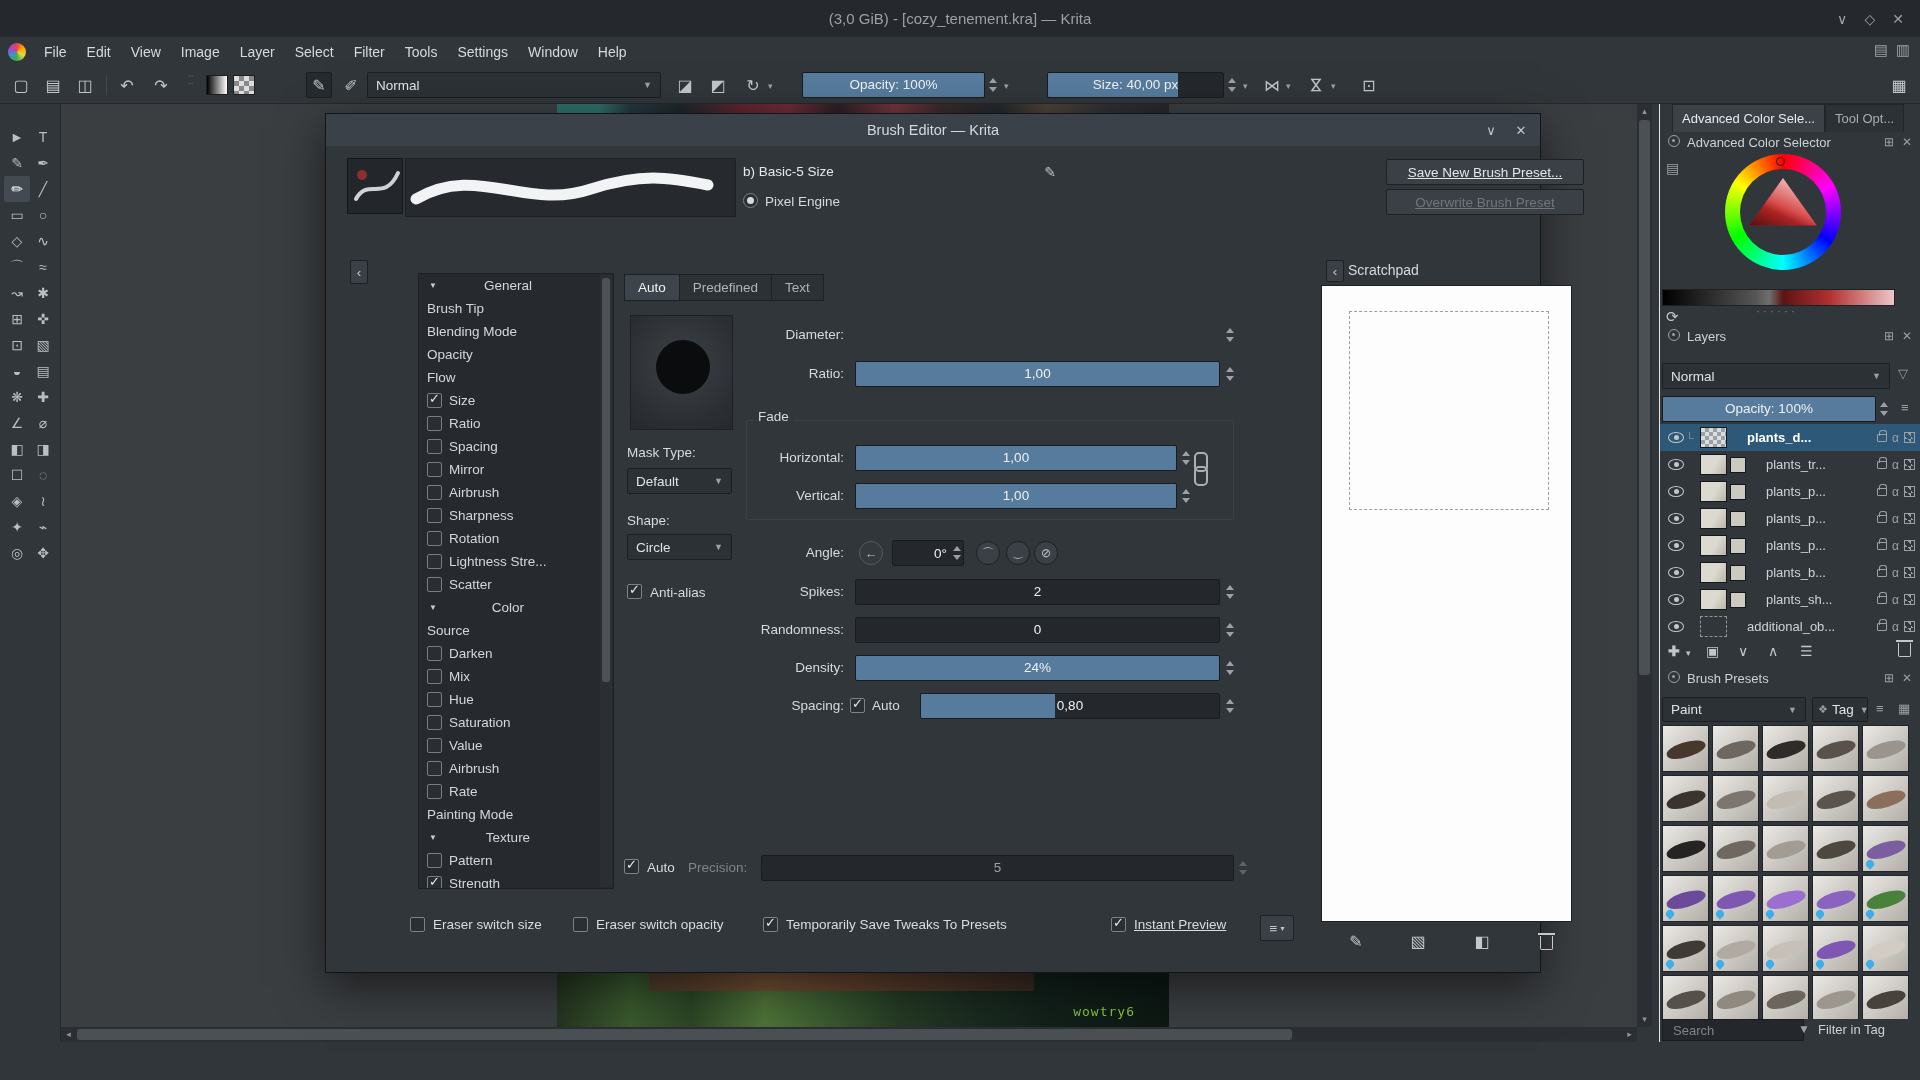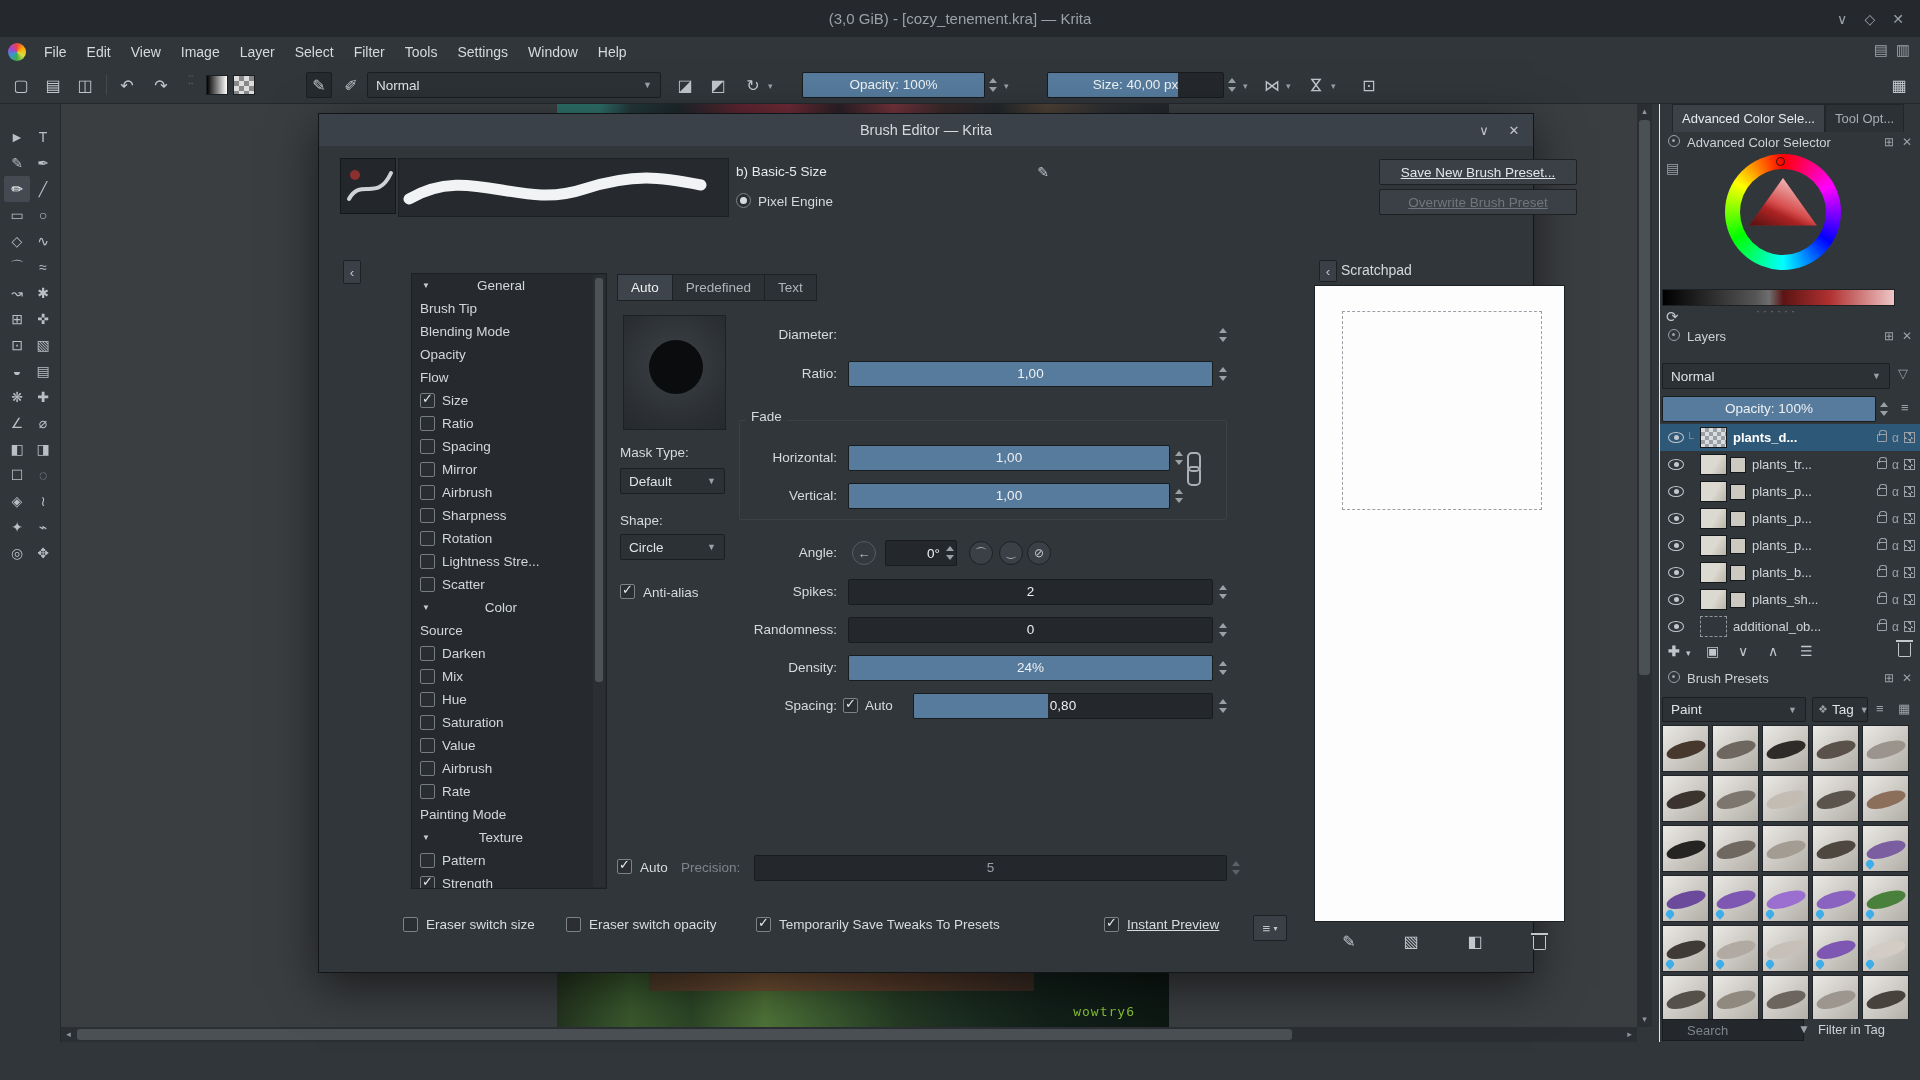--- a/index.html
+++ b/index.html
@@ -76,21 +76,21 @@
   .krad.on::after{content:"";position:absolute;left:3px;top:3px;right:3px;bottom:3px;border-radius:50%;background:#d7dbde}
   .trashico{display:inline-block;width:13px;height:14px;border:1px solid #c3c8cd;border-top:none;border-radius:0 0 2px 2px;position:relative;margin-top:4px}
   .trashico::before{content:"";position:absolute;left:-3px;top:-3px;width:17px;height:2px;background:#c3c8cd}
   .klock{display:inline-block;width:10px;height:8px;border:1px solid #9aa0a6;border-radius:1px;position:relative}
   .klock::before{content:"";position:absolute;left:1px;top:-5px;width:6px;height:5px;border:1px solid #9aa0a6;border-bottom:none;border-radius:3px 3px 0 0}
   .kinh{display:inline-block;width:11px;height:11px;border:1px solid #9aa0a6;background-image:linear-gradient(45deg,#9aa0a6 25%,transparent 25%,transparent 75%,#9aa0a6 75%);background-size:6px 6px}
   .eye{display:inline-block;width:16px;height:11px;border:1.5px solid #c2c7cc;border-radius:50%;position:relative}
   .eye::after{content:"";position:absolute;left:4.5px;top:2px;width:5px;height:5px;border-radius:50%;background:#c2c7cc}
 
   
-  .dialog{position:absolute;left:318px;top:113px;width:1216px;height:860px;background:#31363b;border:1px solid #121518;box-shadow:0 14px 44px rgba(0,0,0,.55);z-index:10;font-size:13.5px}
+  .dialog{position:absolute;left:325px;top:113px;width:1216px;height:860px;background:#31363b;border:1px solid #121518;box-shadow:0 14px 44px rgba(0,0,0,.55);z-index:10;font-size:13.5px}
   .dtitle{position:absolute;left:0;top:0;right:0;height:32px;background:#3a4149;display:flex;align-items:center;justify-content:center;font-size:14.5px;color:#d4d8db}
   .dtbtn{position:absolute;top:4px;width:26px;height:24px;display:flex;align-items:center;justify-content:center;color:#c0c6cb;font-size:13px}
   .presetthumb{position:absolute;left:21px;top:44px;width:56px;height:56px;background:#23272b;border:1px solid #15181b}
   .strokebox{position:absolute;left:79px;top:44px;width:331px;height:59px;background:#26292d;border:1px solid #1d2124}
   .pname{position:absolute;left:417px;top:50px;color:#e6e9ec}
   .editbtn{position:absolute;left:712px;top:47px;width:24px;height:22px;display:flex;align-items:center;justify-content:center;color:#c0c6cb;font-size:14px}
   .englab{position:absolute;left:439px;top:80px;color:#d5d9dc}
   .dbtn{position:absolute;left:1060px;width:198px;height:26px;background:#3a4046;border:1px solid #1d2124;border-radius:2px;display:flex;align-items:center;justify-content:center;text-decoration:underline;color:#e2e5e8}
   .dbtn.disabled{color:#70767c}
   .collapsebtn{position:absolute;left:24px;top:146px;width:18px;height:24px;background:#3a4046;border:1px solid #1d2124;border-radius:2px;display:flex;align-items:center;justify-content:center;color:#c0c6cb}
@@ -156,33 +156,33 @@
   .llist{position:absolute;left:0;top:320px;width:261px;height:214px;overflow:hidden}
   .lrow{position:relative;height:27px;display:flex;align-items:center;padding-left:8px}
   .lrow.sel{background:#2e5878}
   .branch{width:12px;color:#8f959a;font-size:11px;margin-left:2px;visibility:hidden;flex:none}
   .branch.show{visibility:visible}
   .thumb{width:27px;height:21px;border:1px solid #15181b;background:linear-gradient(120deg,#dcd9d0 55%,#b8b4a8 100%);margin-left:2px;flex:none}
   .thumb.checker{background-image:linear-gradient(45deg,#9aa0a5 25%,transparent 25%,transparent 75%,#9aa0a5 75%),linear-gradient(45deg,#9aa0a5 25%,#d9dde0 25%,#d9dde0 75%,#9aa0a5 75%);background-size:8px 8px;background-position:0 0,4px 4px}
   .thumb.dashed{background:transparent;border:1px dashed #8f959a}
   .lmini{width:16px;height:16px;background:#ccc9c0;border:1px solid #15181b;margin-left:3px;display:none;flex:none}
   .lmini.show{display:block}
-  .lname{margin-left:6px;color:#ced3d7;white-space:nowrap;overflow:hidden;flex:1}
+  .lname{margin-left:20px;color:#ced3d7;white-space:nowrap;overflow:hidden;flex:1}
   .lrow.sel .lname{color:#fff;font-weight:bold}
   .lics{display:flex;align-items:center;gap:5px;margin-right:6px;flex:none}
   .alpha{color:#9aa0a6;font-size:12px}
   .lbtns{position:absolute;left:0;top:539px;width:261px;height:22px;color:#c0c6cb}
   .lbtns span{position:absolute;top:0;font-size:14px}
 
   .pgrid{position:absolute;left:2px;top:621px;width:252px;height:294px;overflow:hidden;display:flex;flex-wrap:wrap;gap:3px;align-content:flex-start}
   .pcell{position:relative;width:47px;height:47px;background:linear-gradient(135deg,#ebe9e5,#b2aea7);border:1px solid #202428;overflow:hidden}
   .pstroke{position:absolute;left:3px;top:16px;width:40px;height:15px;background:var(--tip,#555);border-radius:50% 60% 45% 55%;transform:rotate(-18deg)}
   .pdot{display:none;position:absolute;left:3px;bottom:3px;width:8px;height:8px;border-radius:50% 50% 50% 0;background:#3daee9;transform:rotate(-45deg)}
   .pcell.bdg .pdot{display:block}
-  .psearch{position:absolute;left:2px;top:915px;width:142px;height:22px;background:#24282c;border:1px solid #191c1f;color:#d8dcdf;padding:0 24px;font-size:13px}
+  .psearch{position:absolute;left:2px;top:915px;width:142px;height:22px;background:#24282c;border:1px solid #191c1f;color:#d8dcdf;padding:0 10px;font-size:13px}
   .psearch::placeholder{color:#7d848a}
   .filterlab{position:absolute;left:158px;top:918px;color:#ccd1d5;white-space:nowrap}
   .funnel{position:absolute;left:138px;top:918px;color:#9aa0a6;font-size:12px}
 
   .glyph{display:inline-block}
 </style>
 </head>
 <body>
 
 <div id="app">

